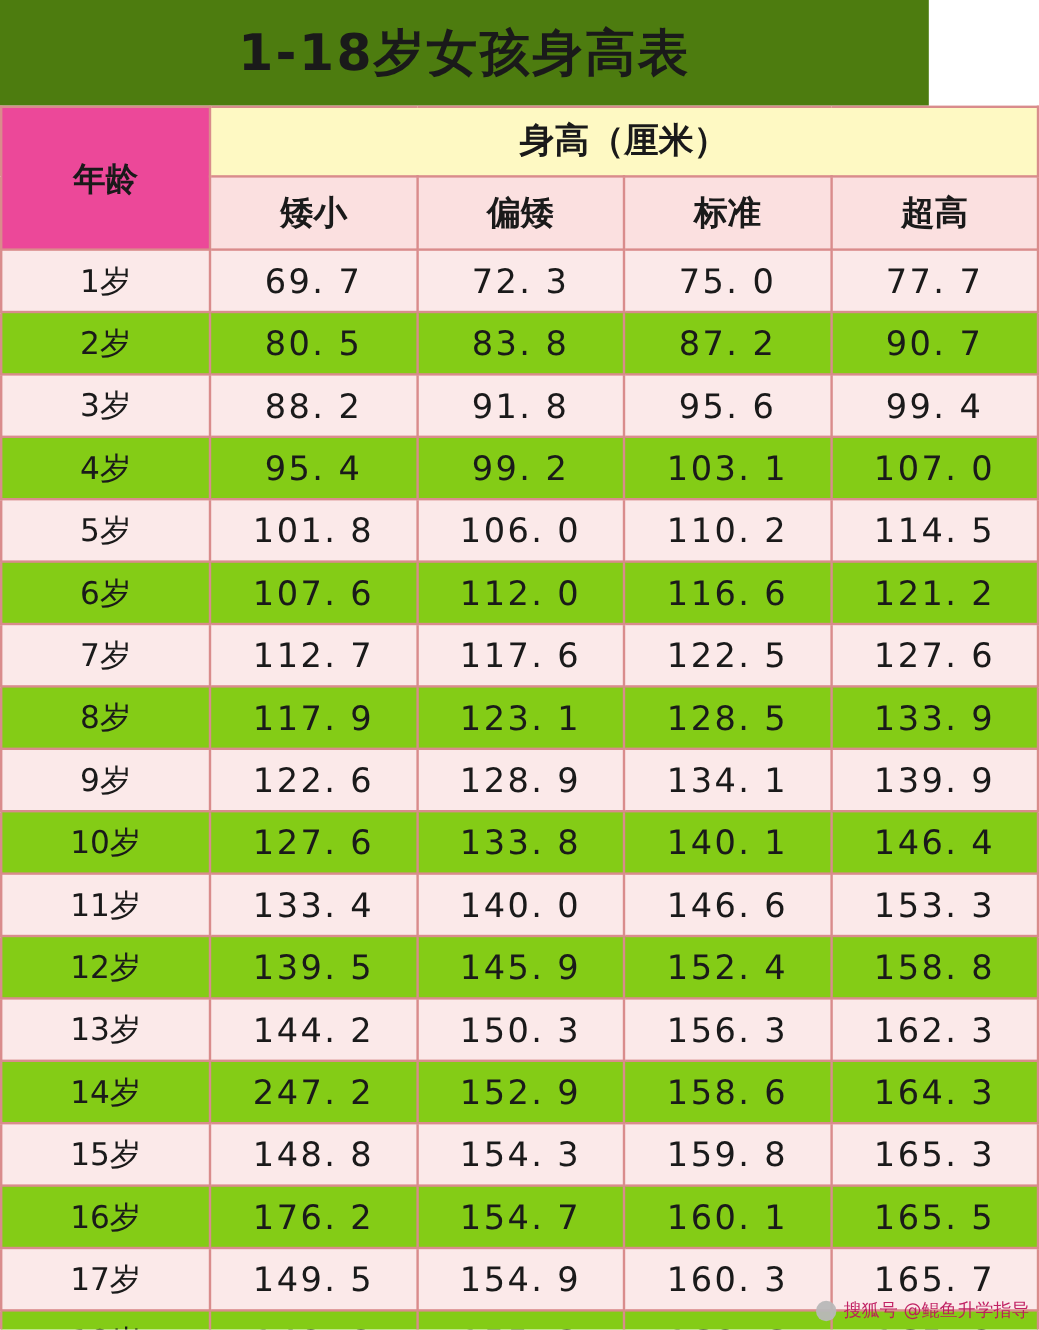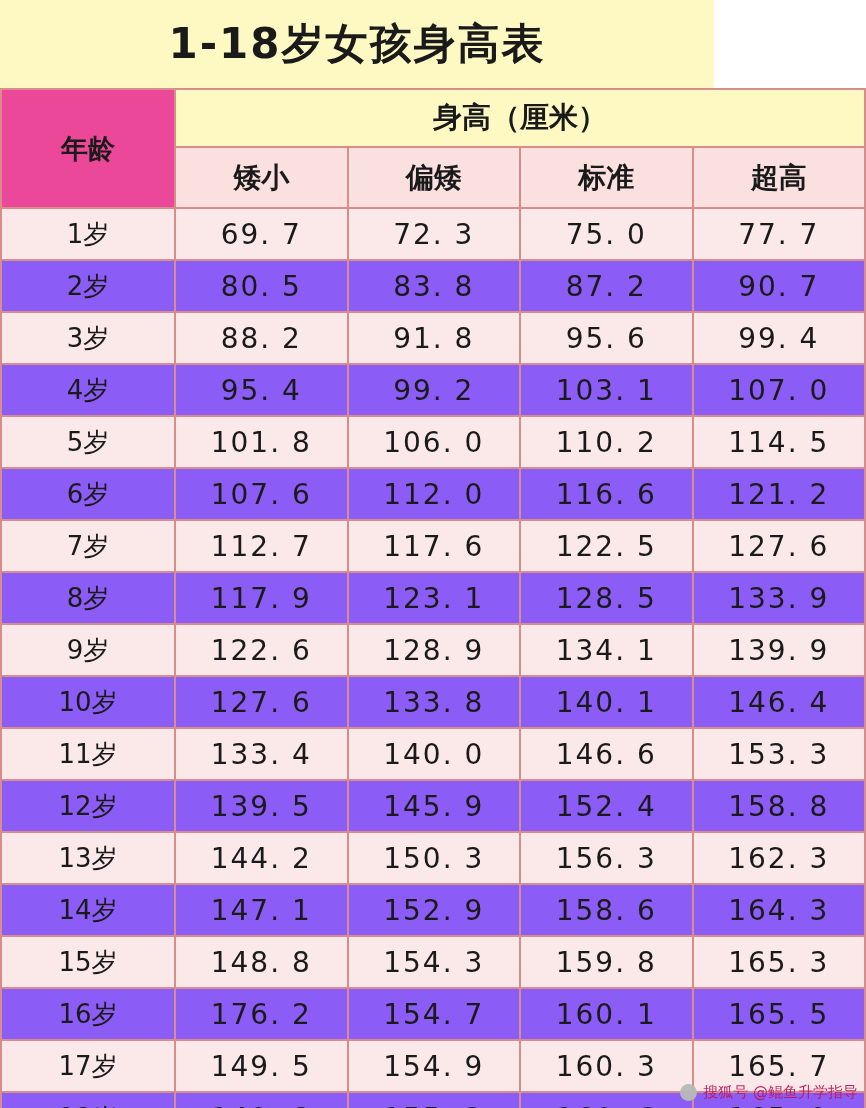--- a/index.html
+++ b/index.html
@@ -15,23 +15,23 @@
     overflow: hidden;
   }
   .page {
     width: 866px;
     height: 1108px;
     background: #ffffff;
     box-sizing: border-box;
     position: relative;
   }
   .title-band {
-    width: 714px;
+    width: 774px;
     height: 88px;
-    background: #fef9c3;
+    background: #4d7c0f;
     display: flex;
     align-items: center;
     justify-content: center;
   }
   .title-text {
     font-family: "DejaVu Sans", "Liberation Sans", sans-serif;
     font-size: 42px;
     font-weight: bold;
     color: #1a1a1a;
     letter-spacing: 2px;
@@ -68,21 +68,21 @@
     font-size: 28px;
     font-weight: bold;
     height: 58px;
     width: 173px;
     margin-top: 16px;
   }
   .row-odd td {
     background: #fbe9e9;
   }
   .row-even td {
-    background: #8b5cf6;
+    background: #84cc16;
   }
   td.age-cell {
     font-size: 26px;
     height: 50px;
     margin-top: 23px;
   }
   td.val-cell {
     font-size: 28px;
     height: 50px;
     letter-spacing: 2px;
@@ -216,21 +216,21 @@
       </tr>
       <tr class="row-odd">
         <td class="age-cell">13岁</td>
         <td class="val-cell">144. 2</td>
         <td class="val-cell">150. 3</td>
         <td class="val-cell">156. 3</td>
         <td class="val-cell">162. 3</td>
       </tr>
       <tr class="row-even">
         <td class="age-cell">14岁</td>
-        <td class="val-cell">147. 1</td>
+        <td class="val-cell">247. 2</td>
         <td class="val-cell">152. 9</td>
         <td class="val-cell">158. 6</td>
         <td class="val-cell">164. 3</td>
       </tr>
       <tr class="row-odd">
         <td class="age-cell">15岁</td>
         <td class="val-cell">148. 8</td>
         <td class="val-cell">154. 3</td>
         <td class="val-cell">159. 8</td>
         <td class="val-cell">165. 3</td>

